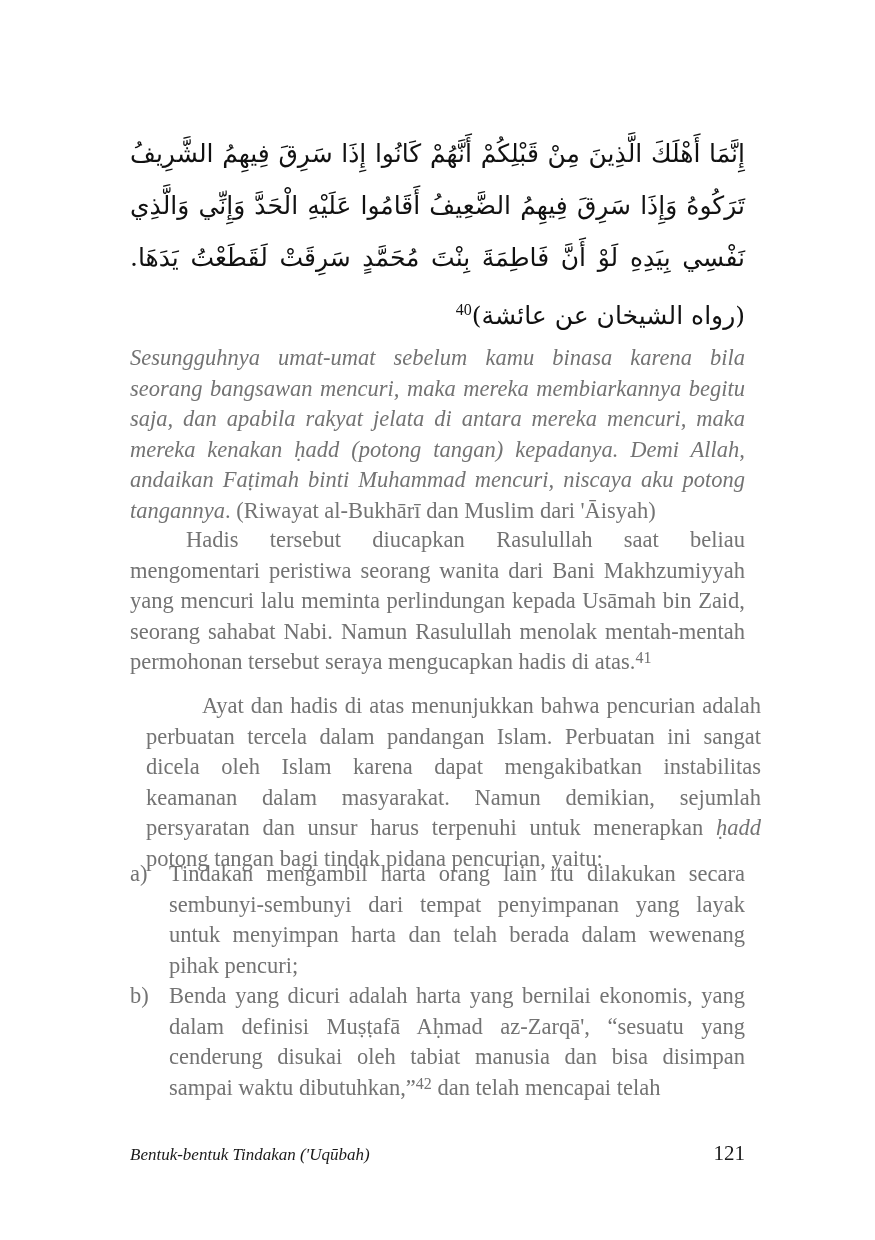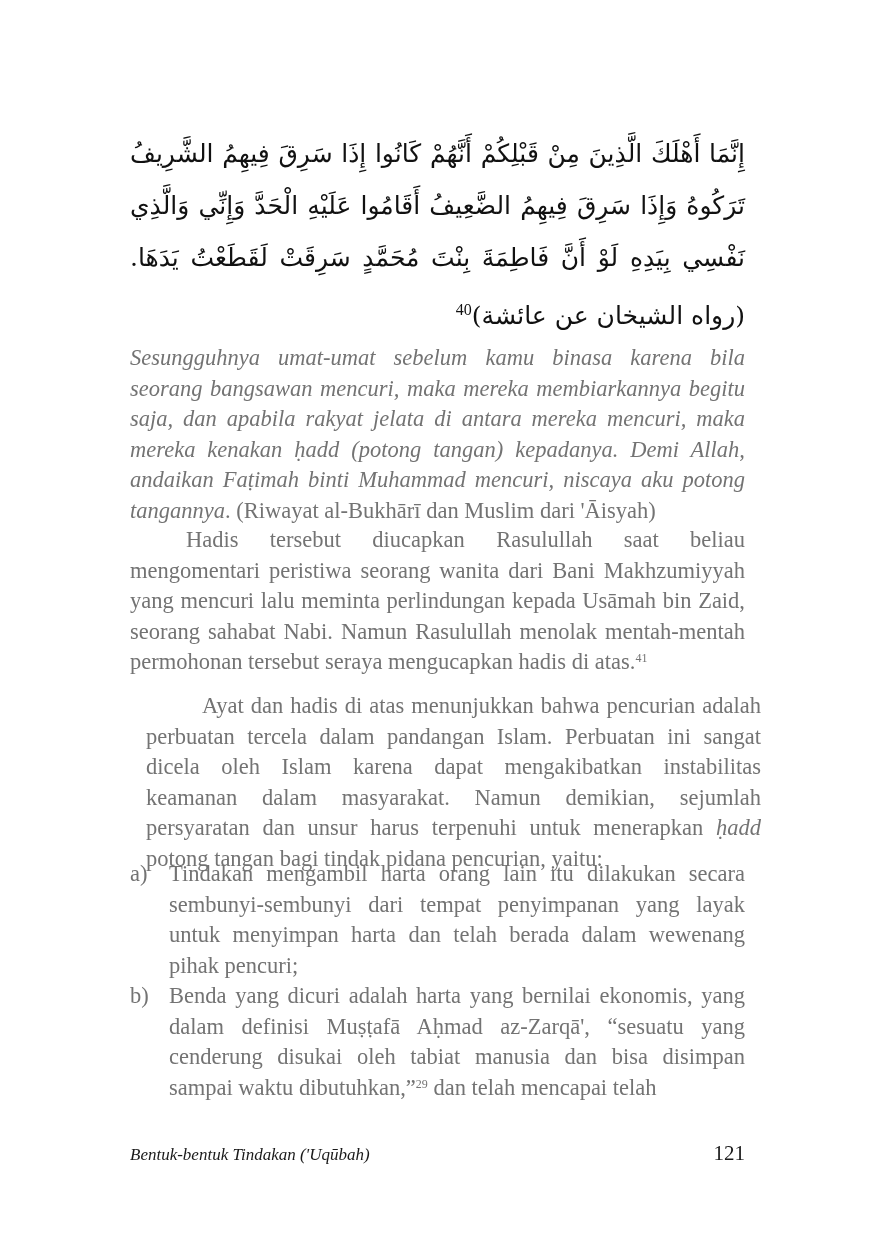--- a/index.html
+++ b/index.html
@@ -15,21 +15,21 @@
   .body-text {
     font-family: Liberation Serif, serif; font-size: 22.5px; line-height: 30.5px;
     text-align: justify; color: #737373;
   }
   .translation { position: absolute; top: 343px; left: 0; width: 615px; }
   .translation .it { font-style: italic; }
   .para { position: absolute; left: 0; width: 615px; }
   .para p { margin: 0; text-indent: 56px; }
   .p1 { top: 525px; }
   .p2 { top: 691px; margin-left: 16px; }
-  sup.fn { font-size: 12px; vertical-align: top; position: relative; top: -4px; }
+  sup.fn { font-size: 16px; vertical-align: top; position: relative; top: -4px; }
   .list { position: absolute; left: 0; top: 859px; width: 615px; margin: 0; padding: 0; list-style: none; }
   .list li { position: relative; padding-left: 39px; }
   .list .marker { position: absolute; left: 0; top: 0; }
   .footer { position: absolute; top: 1141px; left: 0; width: 615px; font-family: "Liberation Serif", serif; }
   .footer .running { font-style: italic; font-size: 17px; position: absolute; left: 0; top: 4px; }
   .footer .pno { font-size: 21px; position: absolute; right: 0; top: 0; text-align: right; }
 </style>
 </head>
 <body>
 
@@ -47,21 +47,21 @@
     <p><span>Ayat dan hadis di atas menunjukkan bahwa pencurian adalah perbuatan tercela dalam pandangan Islam. Perbuatan ini sangat dicela oleh Islam karena dapat mengakibatkan instabilitas keamanan dalam masyarakat. Namun demikian, sejumlah persyaratan dan unsur harus terpenuhi untuk menerapkan </span><i>ḥadd</i><span> potong tangan bagi tindak pidana pencurian, yaitu:</span></p>
   </div>
 
   <ul class="body-text list">
     <li>
       <span class="marker">a)</span>
       <span>Tindakan mengambil harta orang lain itu dilakukan secara sembunyi-sembunyi dari tempat penyimpanan yang layak untuk menyimpan harta dan telah berada dalam wewenang pihak pencuri;</span>
     </li>
     <li>
       <span class="marker">b)</span>
-      <span>Benda yang dicuri adalah harta yang bernilai ekonomis, yang dalam definisi Muṣṭafā Aḥmad az-Zarqā', “sesuatu yang cenderung disukai oleh tabiat manusia dan bisa disimpan sampai waktu dibutuhkan,”</span><sup class="fn">29</sup><span> dan telah mencapai telah</span>
+      <span>Benda yang dicuri adalah harta yang bernilai ekonomis, yang dalam definisi Muṣṭafā Aḥmad az-Zarqā', “sesuatu yang cenderung disukai oleh tabiat manusia dan bisa disimpan sampai waktu dibutuhkan,”</span><sup class="fn">42</sup><span> dan telah mencapai telah</span>
     </li>
   </ul>
 
   <div class="footer">
     <span class="running">Bentuk-bentuk Tindakan ('Uqūbah)</span>
     <span class="pno">121</span>
   </div>
 
 </div>
 

